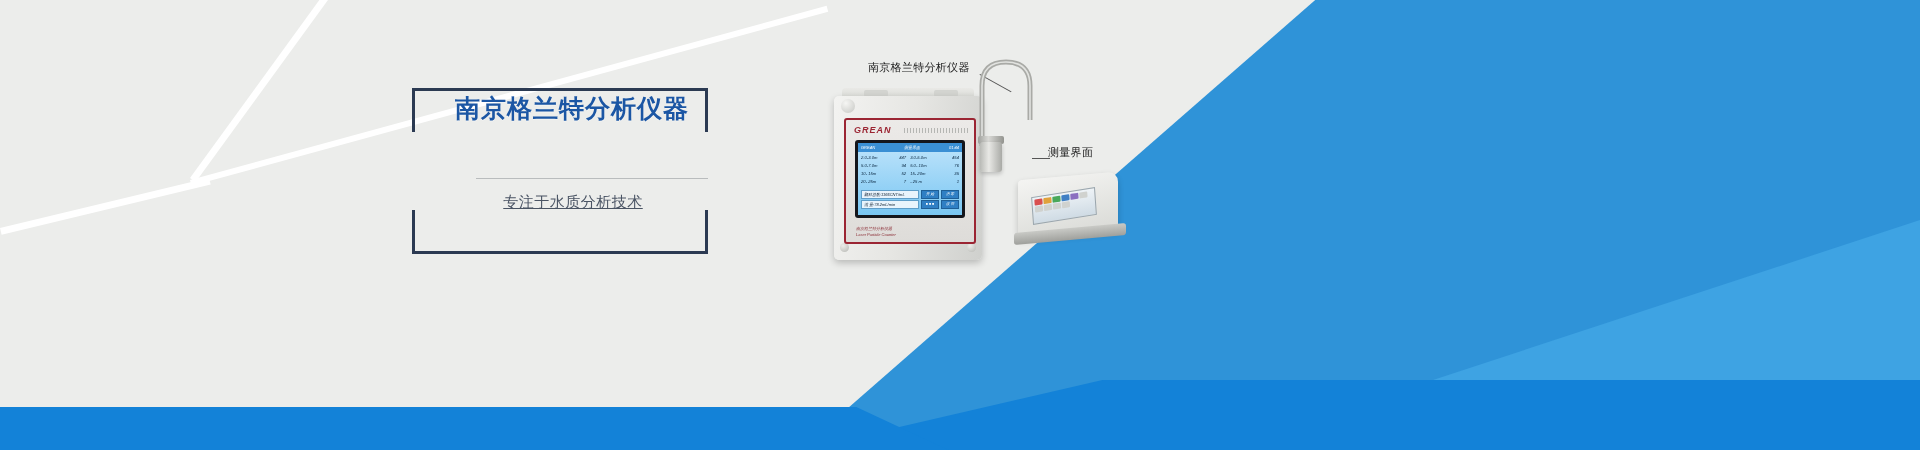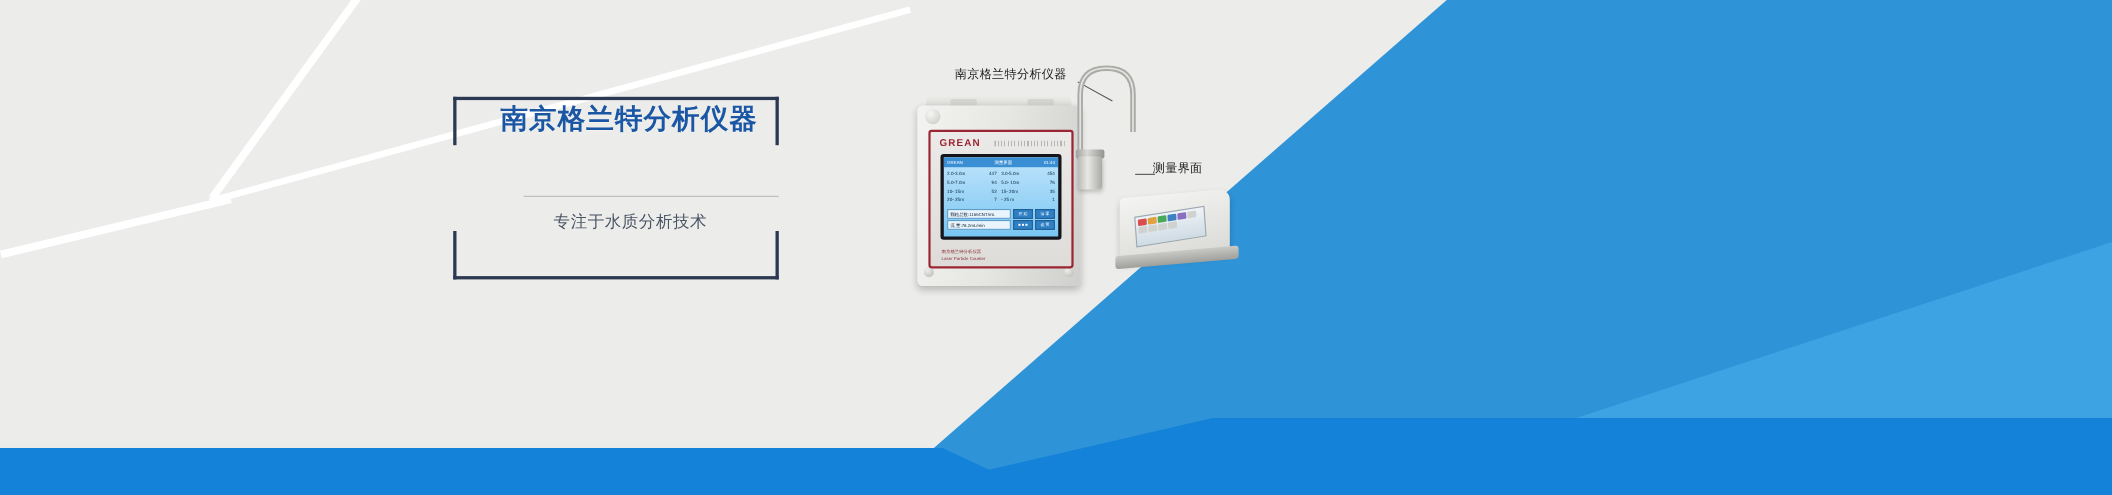--- a/index.html
+++ b/index.html
@@ -55,36 +55,36 @@
     text-shadow:0 1px 0 rgba(255,255,255,.35);
   }
   .hl-1{padding-left:24px;}
   .hl-2{padding-left:0px;}
 
   .divider{position:absolute;left:64px;top:90px;width:232px;height:1px;background:#b9bcbd;}
 
   .sub{position:absolute;left:0;top:100px;width:296px;text-align:center;}
   .sub .sl{
     display:block;color:#4a5464;font-size:15px;line-height:27px;
-    letter-spacing:.5px;white-space:nowrap;padding-left:26px;
+    letter-spacing:.5px;white-space:nowrap;padding-left:26px;text-decoration:underline;
   }
 
   
   .product-area{position:absolute;left:800px;top:40px;width:420px;height:260px;}
 
   .callout{position:absolute;font-size:11px;color:#1a1a1a;white-space:nowrap;
            letter-spacing:.3px;}
   .callout-1{left:68px;top:20px;}
   .callout-2{left:248px;top:105px;}
   .lead-1{position:absolute;left:180px;top:34px;width:36px;height:1px;
           background:#555;transform-origin:0 0;transform:rotate(29deg);}
   .lead-2{position:absolute;left:232px;top:118px;width:18px;height:1px;background:#555;}
 
   
-  .analyzer{position:absolute;left:34px;top:48px;width:148px;height:180px;}
+  .analyzer{position:absolute;left:34px;top:48px;width:148px;height:180px;font-style:italic;}
   .enclosure{
     position:absolute;left:0;top:8px;width:148px;height:164px;
     background:linear-gradient(100deg,#f3f3f1 0%,#e6e6e3 48%,#cfd0cd 100%);
     border-radius:5px;box-shadow:0 3px 7px rgba(0,0,0,.22);
   }
   .enc-top{
     position:absolute;left:8px;top:0px;width:132px;height:12px;
     background:linear-gradient(180deg,#e9e9e6,#d6d7d3);border-radius:4px 4px 0 0;
   }
   .lug{position:absolute;top:2px;width:24px;height:7px;background:#d3d4d0;border-radius:2px;}

